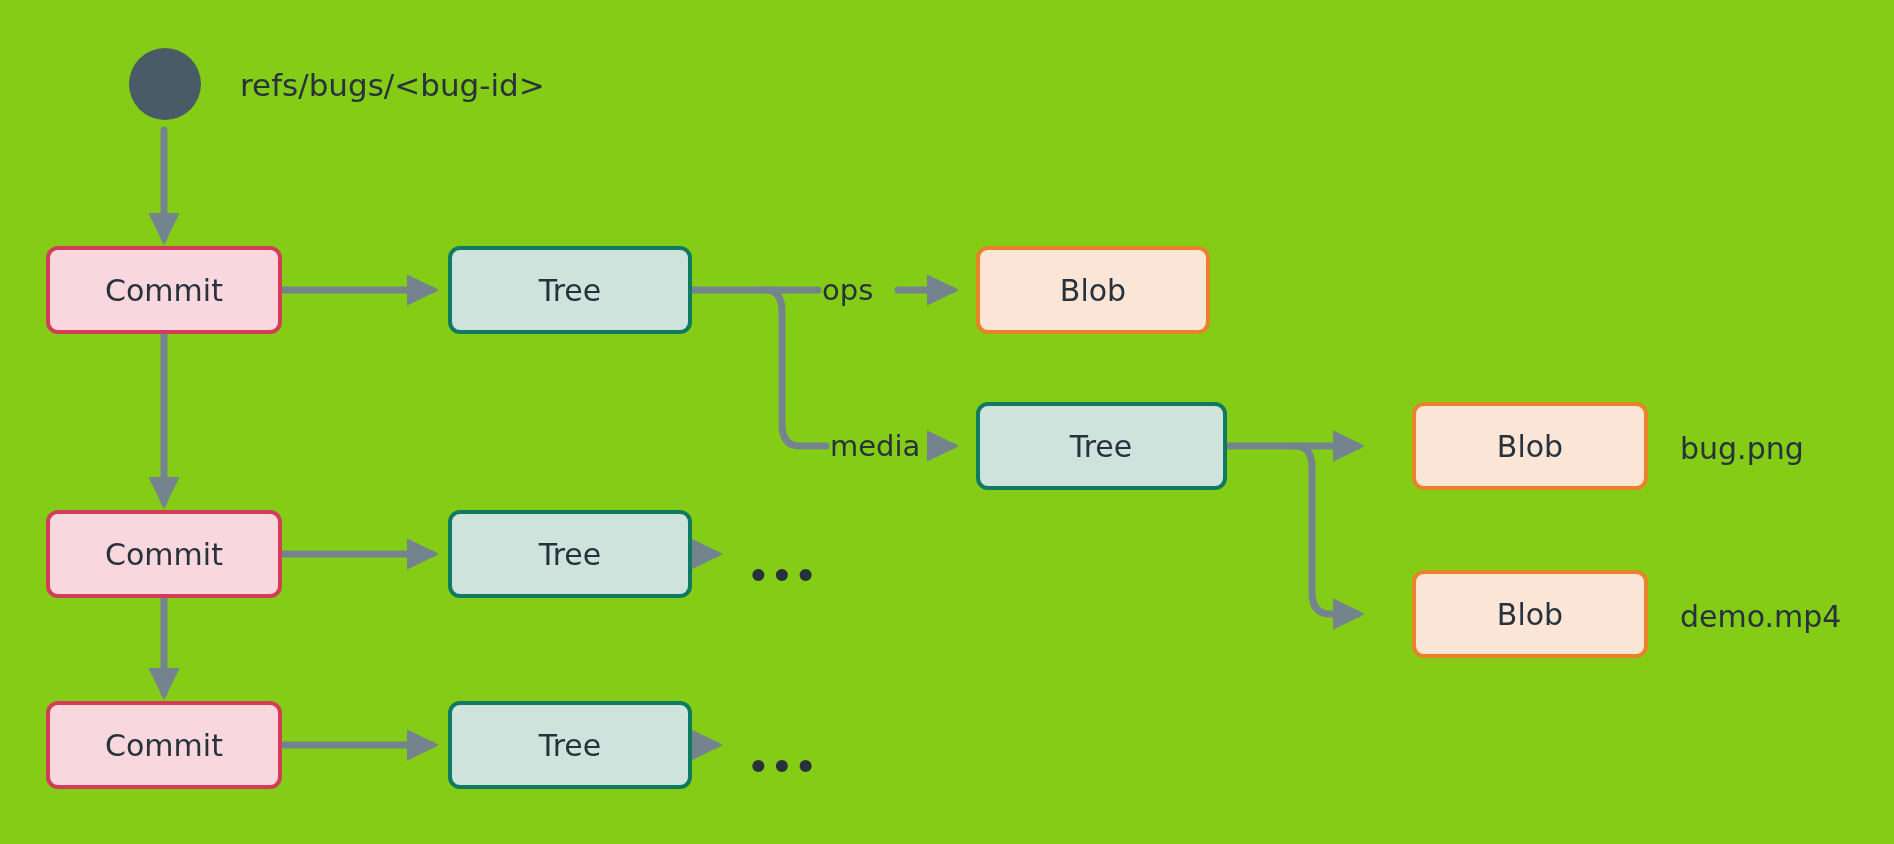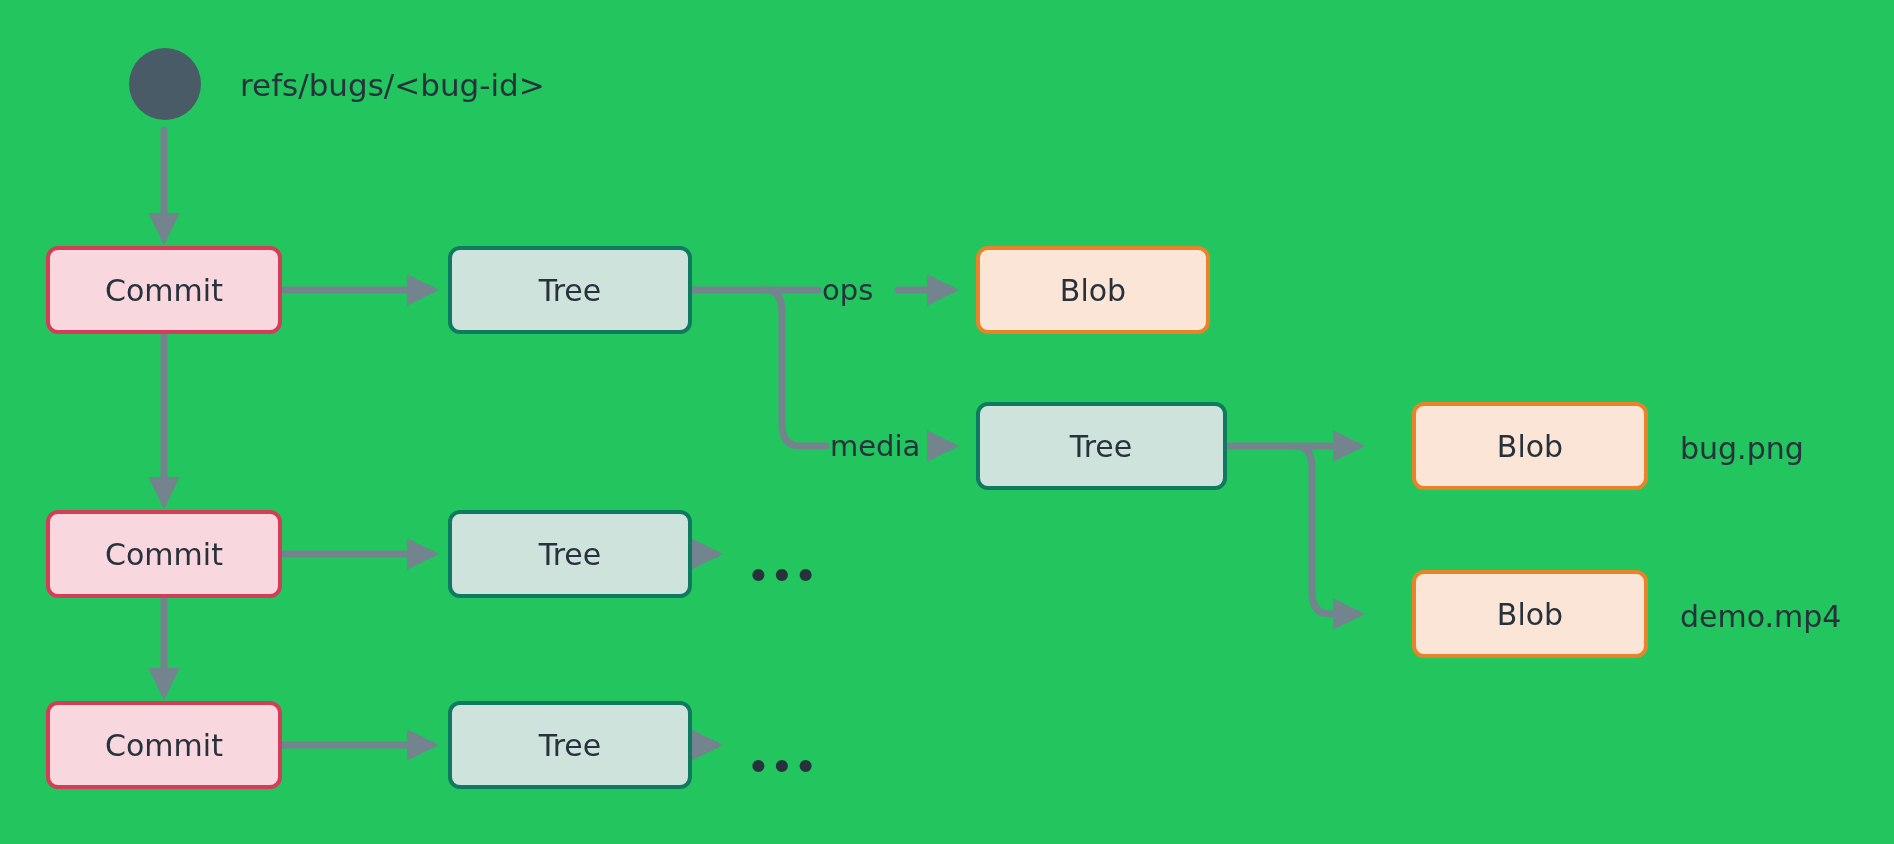--- a/index.html
+++ b/index.html
@@ -10,21 +10,21 @@
   body {
     width: 1894px;
     height: 844px;
     font-family: "DejaVu Sans", sans-serif;
     overflow: hidden;
   }
   #diagram-root {
     position: relative;
     width: 1894px;
     height: 844px;
-    background: #22c55e;
+    background: #84cc16;
   }
   svg.diagram {
     display: block;
     width: 1894px;
     height: 844px;
   }
   .node-box {
     stroke-width: 4;
     rx: 10;
     ry: 10;

